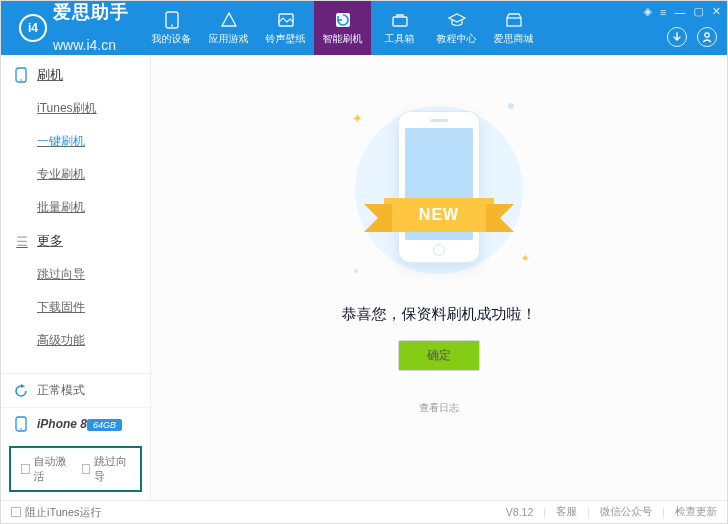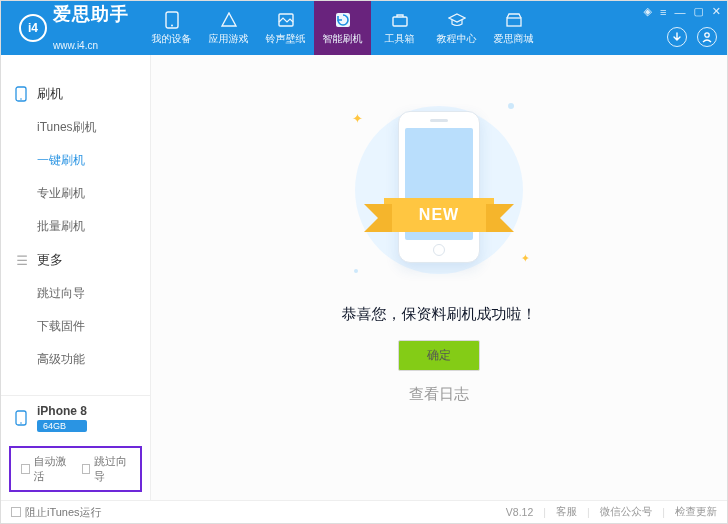--- a/index.html
+++ b/index.html
@@ -3,50 +3,50 @@
 <meta charset="utf-8">
 <style>
   * { box-sizing: border-box; margin: 0; padding: 0; }
   body { font-family: "Microsoft YaHei", "PingFang SC", sans-serif; font-size: 12px; color: #666; background:#fff; width:728px; height:524px; overflow:hidden; border:1px solid #ddd; }
   
   .header { background:#1d8fe1; height:54px; display:flex; align-items:stretch; color:#fff; position:relative; }
   .logo-box { display:flex; align-items:center; padding:0 14px 0 18px; }
   .logo-circle { width:28px; height:28px; border:2px solid #fff; border-radius:50%; display:flex; align-items:center; justify-content:center; font-weight:bold; font-size:12px; margin-right:6px; }
   .logo-text { display:flex; flex-direction:column; line-height:1.1; }
   .logo-text .cn { font-size:18px; font-weight:bold; letter-spacing:1px; }
-  .logo-text .url { font-size:10px; opacity:.9;margin-top:15px; }
+  .logo-text .url { font-size:14px; opacity:.9;margin-top:15px; }
   .nav { display:flex; }
   .nav-item { width:57px; display:flex; flex-direction:column; align-items:center; justify-content:center; font-size:10px; cursor:pointer; opacity:.92; }
   .nav-item.active { background:#701a75; }
   .nav-item .nicon { font-size:16px; height:20px; display:flex; align-items:center; justify-content:center; }
   .nav-item .nlabel { margin-top:2px; }
   .header-right { position:absolute; right:6px; top:4px; display:flex; gap:8px; font-size:11px; align-items:center; }
   .header-right .win-icon { cursor:pointer; opacity:.85; }
   .header-circles { position:absolute; right:10px; bottom:8px; display:flex; gap:10px; }
   .h-circle { width:20px; height:20px; border:1.5px solid rgba(255,255,255,.85); border-radius:50%; display:flex; align-items:center; justify-content:center; font-size:12px; cursor:pointer; color:#fff; }
 
   
   .body { display:flex; height:calc(100% - 54px - 22px); border-bottom:1px solid #eee; }
   .sidebar { width:150px; border-right:1px solid #eee; display:flex; flex-direction:column; position:relative; }
-  .sidebar-scroll { flex:1; padding-top:22px; }
+  .sidebar-scroll { flex:1; padding-top:3px;text-decoration:underline; }
   .sec-header { display:flex; align-items:center; gap:8px; padding:8px 14px; font-size:13px; color:#333; }
   .sec-header .sec-icon { width:14px; text-align:center; color:#2a94e3; font-size:13px; }
   .section.more .sec-icon { color:#aaa; }
   .s-items { list-style:none; }
   .s-items li { padding:8px 14px 8px 36px; font-size:12px; color:#666; cursor:pointer; }
   .s-items li.active { color:#2a94e3; }
 
   .status-block { border-top:1px solid #eee; }
   .status-row { display:flex; align-items:center; gap:8px; padding:8px 12px; border-top:1px solid #f2f2f2; }
   .status-row:first-child { border-top:none; }
   .ic-small { width:16px; height:16px; display:flex; align-items:center; justify-content:center; color:#2a94e3; }
   .badge { display:inline-block; background:#2a94e3; color:#fff; font-size:9px; padding:1px 6px; border-radius:2px; margin-top:2px;}
-  .device-col { display:flex; flex-direction:column; }
-
-  .opt-box { border:2px solid #6d28d9; padding:6px 10px; margin:6px 8px 8px 8px; display:flex; gap:12px; align-items:flex-start; }
+  .device-col { display:flex; flex-direction:row;font-style:italic; }
+
+  .opt-box { border:2px solid #0f766e; padding:6px 10px; margin:6px 8px 8px 8px; display:flex; gap:12px; align-items:flex-start; }
   .chk { display:flex; align-items:center; gap:4px; font-size:11px; color:#777; cursor:pointer;}
   .chk .box { width:10px; height:10px; border:1px solid #bbb; display:inline-block; }
 
   
   .main { flex:1; position:relative; display:flex; flex-direction:column; align-items:center; background:#fcfcfc; }
   .illus-wrap { position:relative; width:210px; height:190px; margin-top:40px; }
   .circle-bg { position:absolute; left:50%; top:50%; width:168px; height:168px; border-radius:50%; background:#e9f5ff; transform:translate(-50%,-50%); }
   .phone { position:absolute; left:50%; top:50%; transform:translate(-50%,-52%); width:82px; height:152px; background:#fff; border:1px solid #dfe7ef; border-radius:12px; box-shadow:0 6px 14px rgba(30,100,170,.12); }
   .phone::before { content:""; position:absolute; left:50%; top:7px; transform:translateX(-50%); width:18px; height:3px; border-radius:2px; background:#dce4ec; }
   .phone::after { content:""; position:absolute; left:50%; bottom:6px; transform:translateX(-50%); width:10px; height:10px; border:1px solid #dce4ec; border-radius:50%; }
@@ -56,21 +56,21 @@
   .ribbon-body::before, .ribbon-body::after { content:""; position:absolute; top:6px; width:0; height:0; border:14px solid #f5b52c; }
   .ribbon-body::before { left:-20px; border-left-color:transparent; }
   .ribbon-body::after { right:-20px; border-right-color:transparent; }
   .sparkle { position:absolute; color:#ffc641; font-size:13px; }
   .sp1 { top:16px; left:18px; } .sp2 { bottom:20px; right:14px; font-size:11px; }
   .dot { position:absolute; width:6px; height:6px; border-radius:50%; background:#cde8fb; }
   .d1{top:8px;right:30px;} .d2{bottom:12px;left:20px;width:4px;height:4px;}
 
   .success-text { margin-top:20px; font-size:15px; color:#0f172a; }
   .ok-btn { margin-top:16px; border:1px solid #d8d8d8; background:#84cc16; color:#555; font-size:12px; padding:6px 28px; cursor:pointer; border-radius:2px; }
-  .log-link { margin-top:14px; font-size:15px; color:#999; cursor:pointer; }
+  .log-link { margin-top:30px; font-size:10px; color:#999; cursor:pointer; }
 
   
   .footer { height:22px; display:flex; align-items:center; justify-content:space-between; padding:0 10px; font-size:10.5px; color:#999; }
   .foot-left { display:flex; align-items:center; gap:4px; }
   .foot-left .box { width:10px; height:10px; border:1px solid #bbb; }
   .foot-right { display:flex; align-items:center; gap:10px; }
   .frsep { color:#ddd; }
 
   svg { display:block; }
 </style>
@@ -201,20 +201,29 @@
           <li>跳过向导</li>
           <li>下载固件</li>
           <li>高级功能</li>
         </ul>
       </div>
     </div>
 
     <div class="status-block">
       <div class="status-row">
         <span class="ic-small">
+          <svg width="14" height="14" viewBox="0 0 14 14">
+              <path d="M12 7 A5 5 0 1 1 7 2" fill="none" stroke="#2a94e3" stroke-width="1.6"></path>
+              <path d="M7 0 L7 4 L11 2 Z" fill="#2a94e3"></path>
+            </svg>
+        </span>
+        <span>正常模式</span>
+      </div>
+      <div class="status-row">
+        <span class="ic-small">
           <svg width="12" height="16" viewBox="0 0 12 16">
               <rect x="1" y="1" width="10" height="14" rx="2" fill="none" stroke="#2a94e3" stroke-width="1.3"></rect>
               <circle cx="6" cy="13" r="0.8" fill="#2a94e3"></circle>
             </svg>
         </span>
         <span class="device-col">
           <span style="color:#444;font-weight:600;font-size:12px;">iPhone 8</span>
           <span class="badge">64GB</span>
         </span>
       </div>

